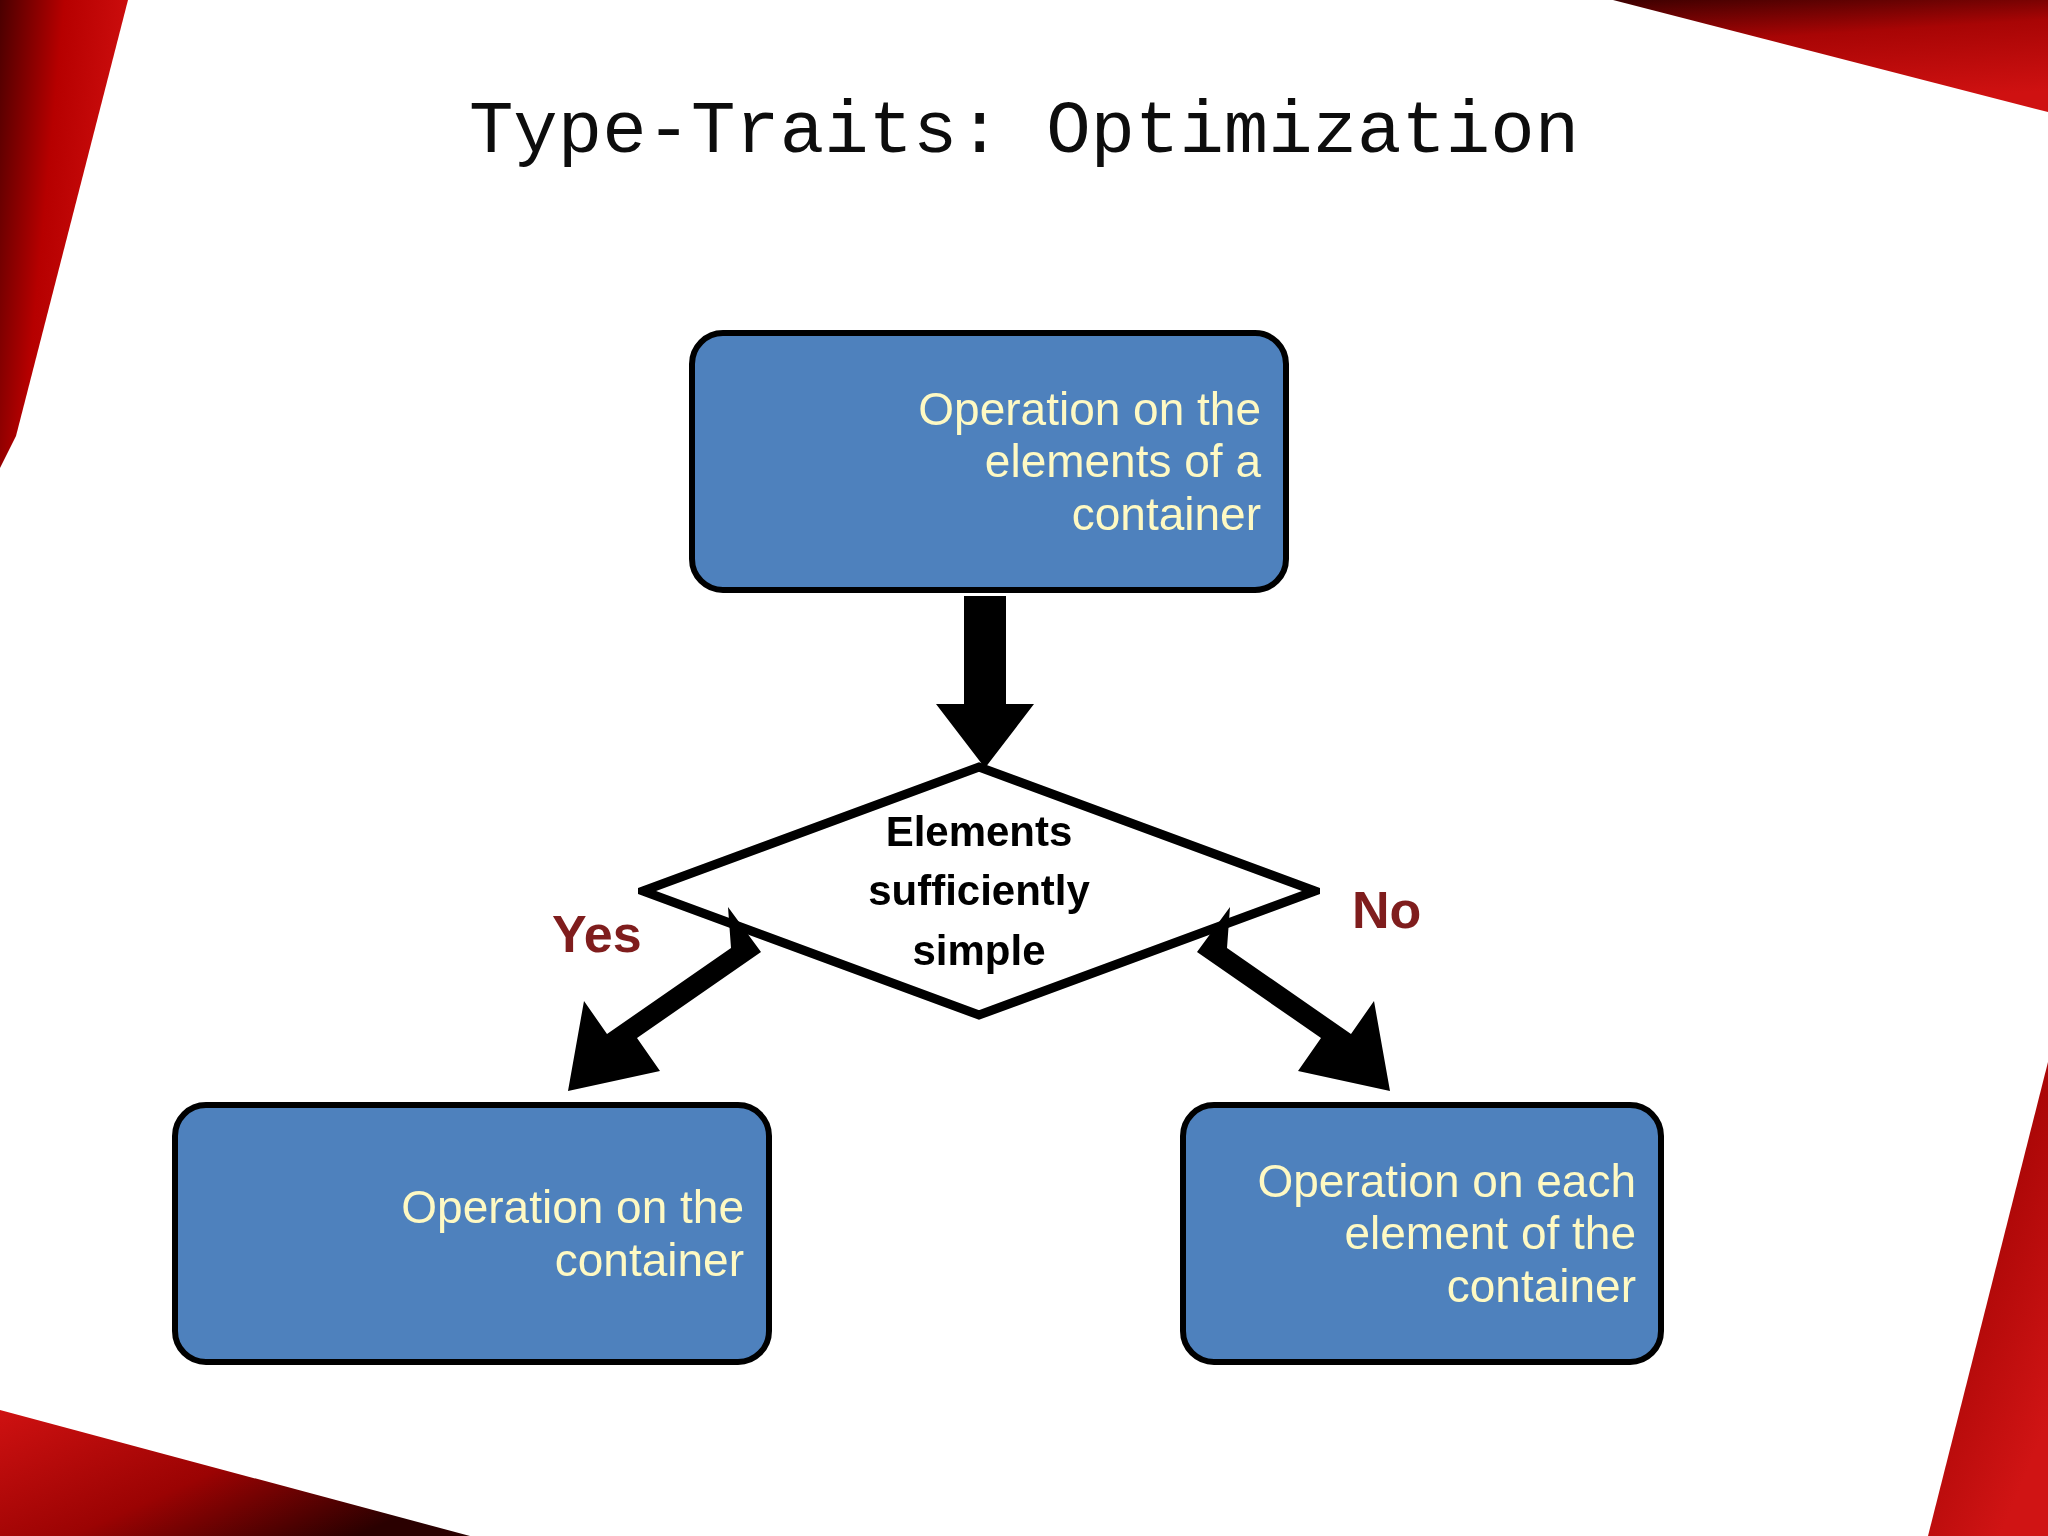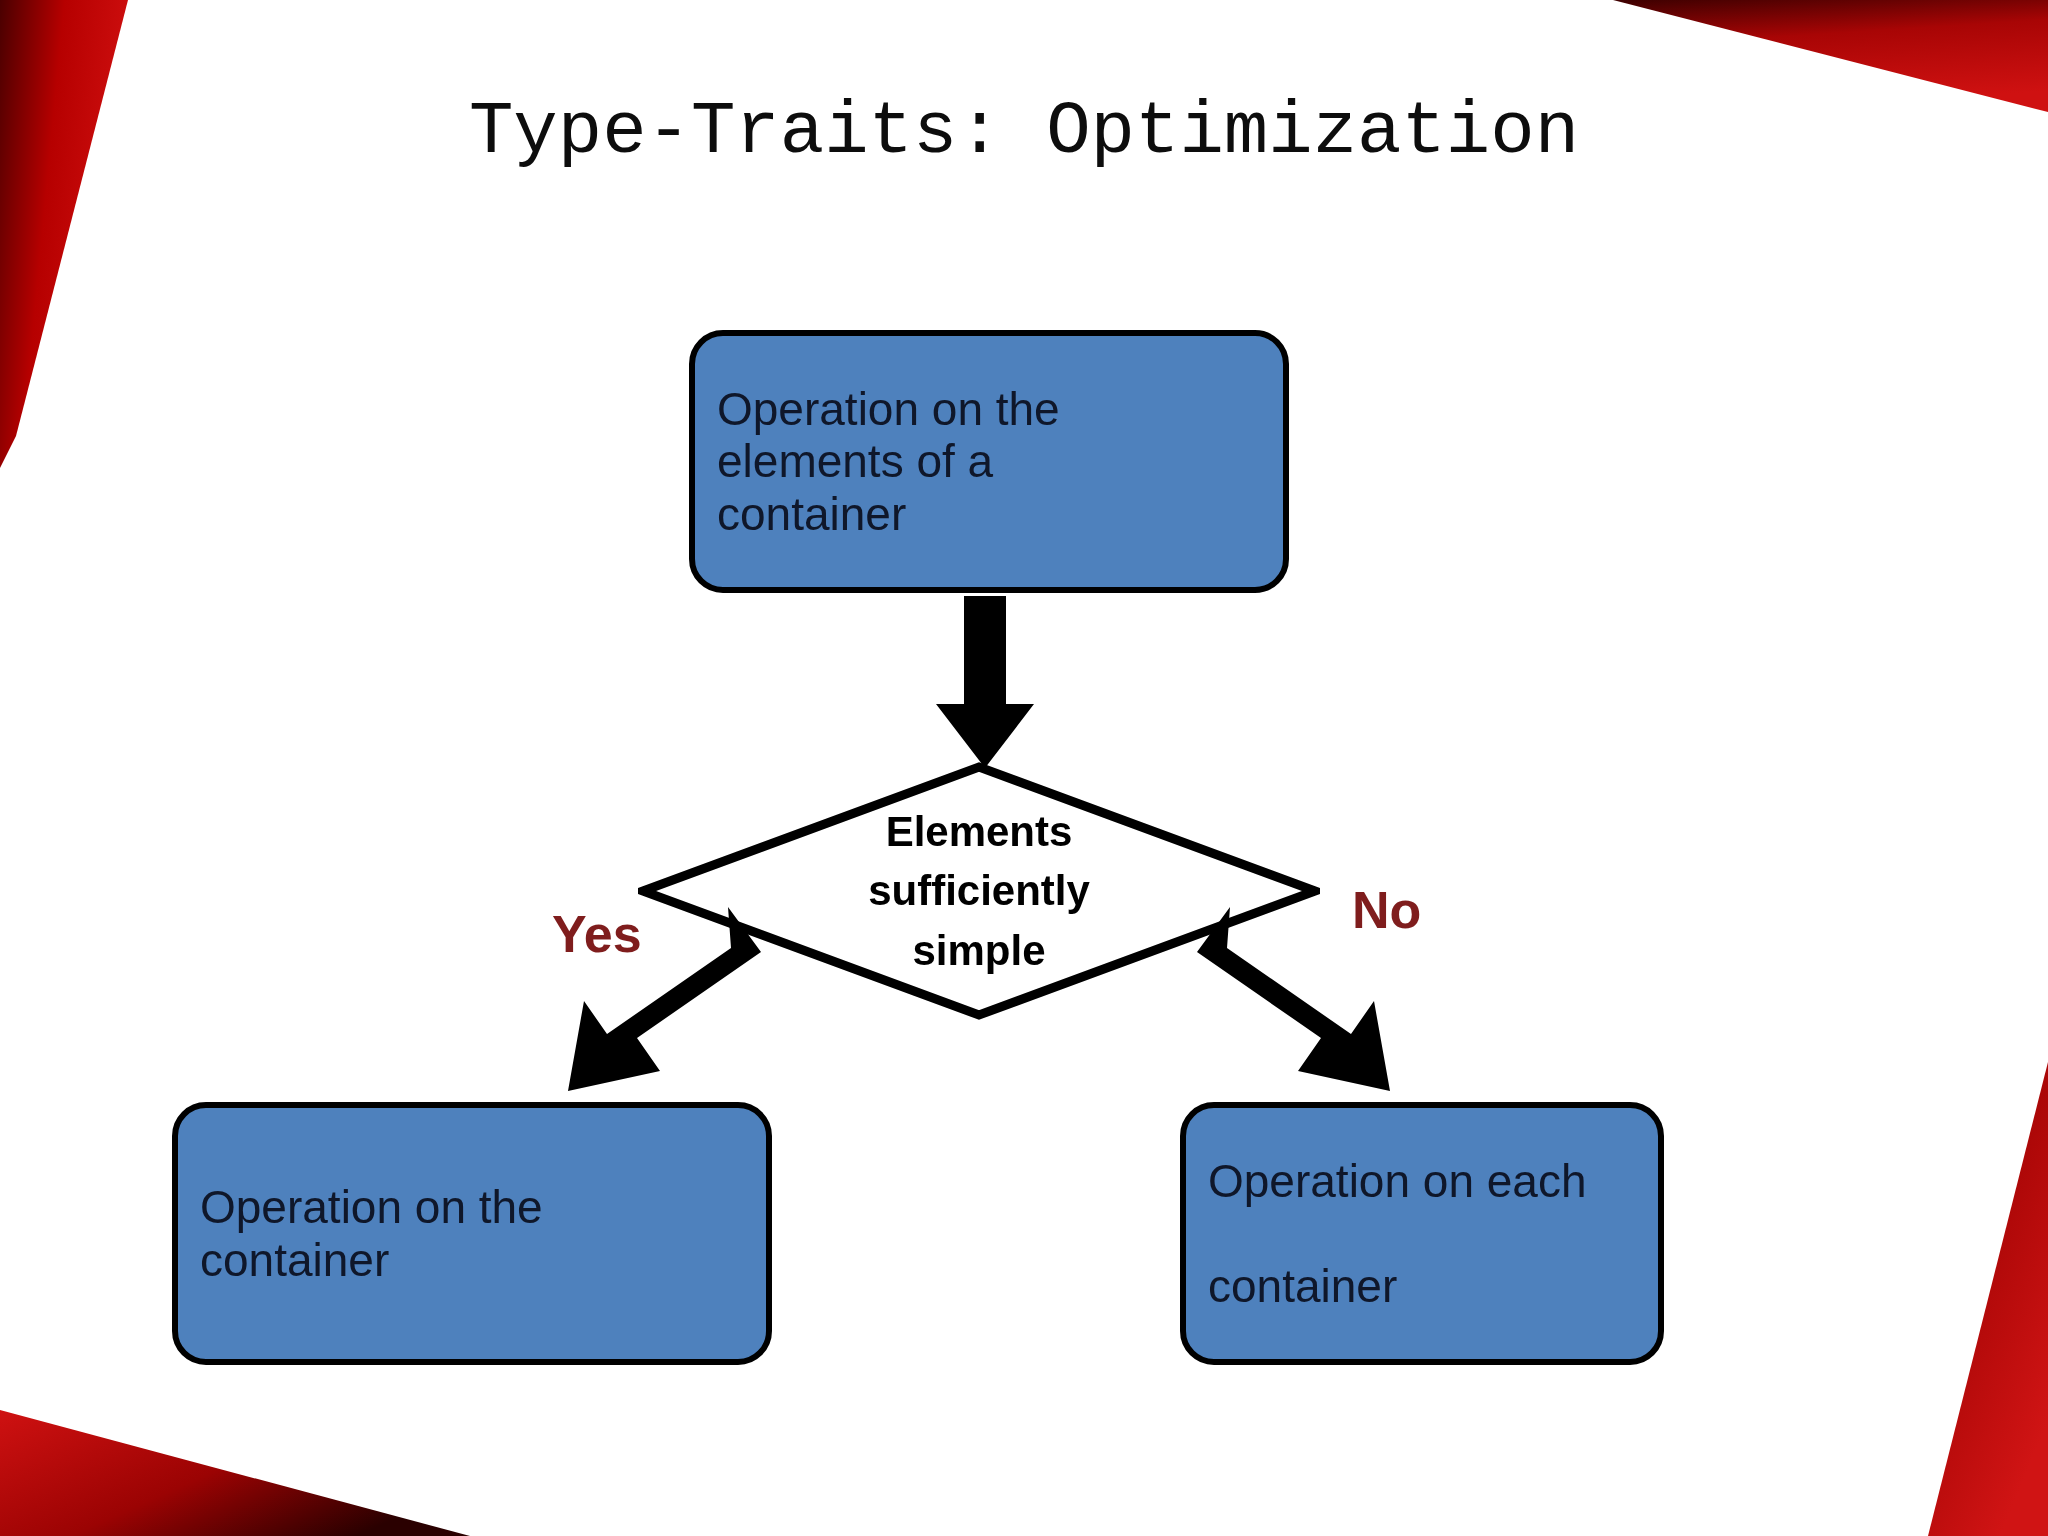--- a/index.html
+++ b/index.html
@@ -45,26 +45,26 @@
   
   .proc-box {
     position: absolute;
     box-sizing: border-box;
     background: #4e81bd;
     border: 6px solid #000000;
     border-radius: 34px;
     display: flex;
     align-items: center;
     justify-content: center;
-    color: #0f172a;
+    color: #fef9c3;
     font-family: "Liberation Sans", sans-serif;
     font-size: 46px;
     font-weight: 400;
     line-height: 1.14;
-    text-align: left;
+    text-align: right;
     padding: 8px 22px;
   }
   .proc-box .box-text { display: block; width: 100%; }
 
   #box-top {
     left: 689px;
     top: 330px;
     width: 600px;
     height: 263px;
   }
@@ -206,18 +206,18 @@
   <div id="box-yes" class="proc-box">
     <span class="box-text">
       <span>Operation on the</span><br>
       <span>container</span>
     </span>
   </div>
 
   <div id="box-no" class="proc-box">
     <span class="box-text">
       <span>Operation on each</span><br>
-      <br>
+      <span>element of the</span><br>
       <span>container</span>
     </span>
   </div>
 
 </div>
 
 </body></html>

